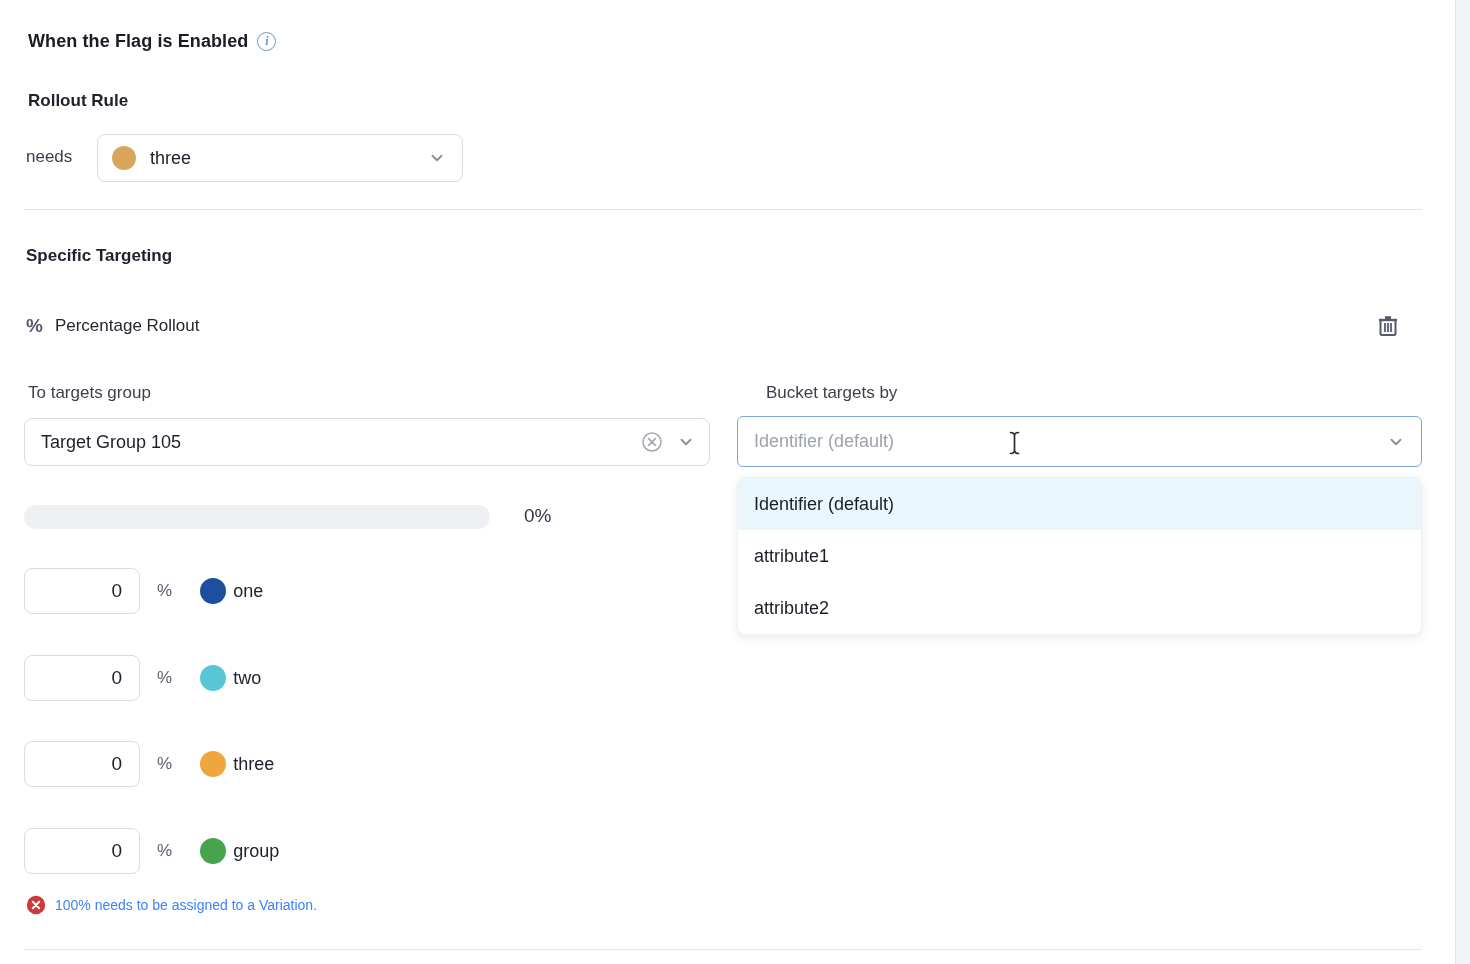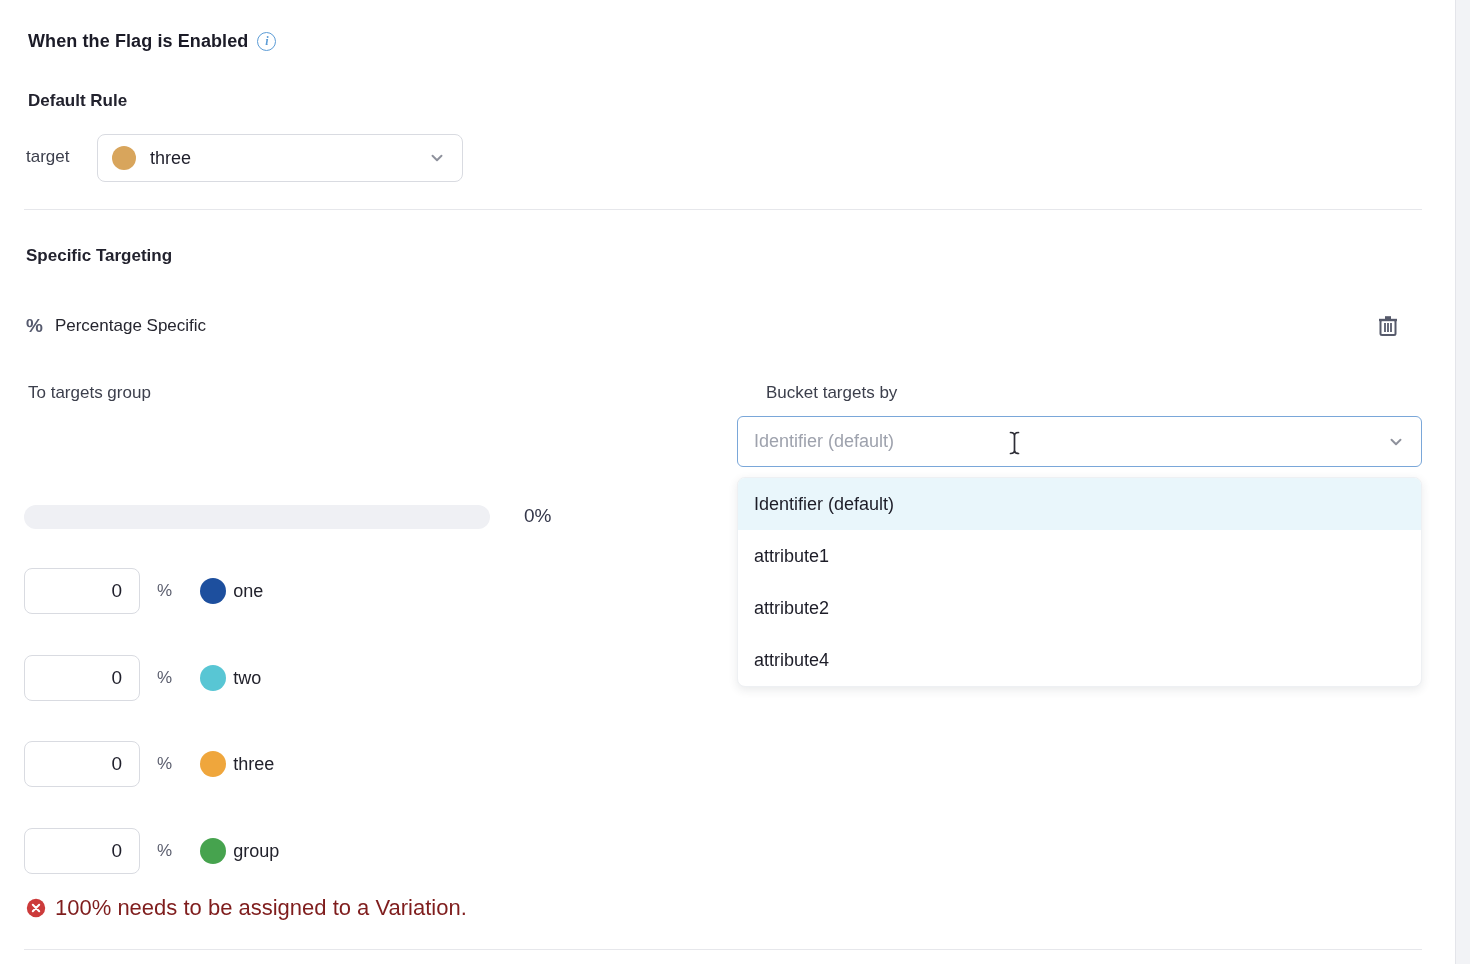--- a/index.html
+++ b/index.html
@@ -69,91 +69,104 @@
   
   .var-row { position: absolute; left: 24px; height: 46px; display: flex; align-items: center; }
   .var-row .pct-input { width: 116px; height: 46px; border: 1px solid #d9dbe1; border-radius: 8px;
     text-align: right; padding-right: 17px; font-size: 19px; color: #1f1f2b;
     font-family: inherit; outline: none; background: #fff; }
   .var-row .unit { margin-left: 17px; font-size: 17px; color: #5b5e6e; }
   .var-row .dot { width: 26px; height: 26px; border-radius: 50%; margin-left: 28px; }
   .var-row .vname { margin-left: 7px; font-size: 18px; color: #22222c; }
 
   .error-row { position: absolute; left: 26px; top: 895px; display: flex; align-items: center; gap: 9px; }
-  .error-text { font-size: 22px; color: #7f1d1d; }
+  .error-text { font-size: 14px; color: #3b82f6; }
 
   svg { display: block; }
 </style>
 </head>
 <body>
 
 <div class="stage">
 
   <div class="abs" style="left:28px; top:31px; display:flex; align-items:center; gap:9px;">
     <span class="section-title">When the Flag is Enabled</span>
     <span class="info-icon">i</span>
   </div>
 
-  <div class="abs sub-heading" style="left:28px; top:91px;">Default Rule</div>
-
-  <div class="abs field-label" style="left:26px; top:147px; font-size:17px;">target</div>
+  <div class="abs sub-heading" style="left:28px; top:91px;">Rollout Rule</div>
+
+  <div class="abs field-label" style="left:26px; top:147px; font-size:17px;">needs</div>
 
   <div class="select-box abs serve-select">
     <span class="dot" style="background-color: rgb(216, 165, 92);"></span>
     <span class="value">three</span>
     <span class="chevron">
       <svg width="18" height="18" viewBox="0 0 16 16">
           <path d="M4 6l4 4 4-4" stroke="#8e919c" stroke-width="1.7" fill="none" stroke-linecap="round" stroke-linejoin="round"></path>
         </svg>
     </span>
   </div>
 
   <div class="divider" style="top:209px;"></div>
 
   <div class="abs sub-heading" style="left:26px; top:246px;">Specific Targeting</div>
 
   <div class="abs" style="left:26px; top:315px; display:flex; align-items:center;">
     <span class="pct-glyph">%</span>
-    <span class="rollout-title">Percentage Specific</span>
+    <span class="rollout-title">Percentage Rollout</span>
   </div>
 
   <div class="trash-btn">
     <svg width="24" height="26" viewBox="0 0 24 26">
       <rect x="4.5" y="7" width="15" height="15" rx="1.5" fill="none" stroke="#565a6b" stroke-width="2"></rect>
       <line x1="3" y1="7" x2="21" y2="7" stroke="#565a6b" stroke-width="2.4"></line>
       <rect x="9" y="3.2" width="6" height="3" fill="#565a6b"></rect>
       <line x1="9" y1="10" x2="9" y2="19" stroke="#565a6b" stroke-width="1.8"></line>
       <line x1="12" y1="10" x2="12" y2="19" stroke="#565a6b" stroke-width="1.8"></line>
       <line x1="15" y1="10" x2="15" y2="19" stroke="#565a6b" stroke-width="1.8"></line>
     </svg>
   </div>
 
   <div class="abs field-label" style="left:28px; top:383px; font-size:17px;">To targets group</div>
   <div class="abs field-label" style="left:766px; top:383px; font-size:17px;">Bucket targets by</div>
 
+  <div class="select-box abs tg-select">
+    <span class="value">Target Group 105</span>
+    <span class="tg-clear">
+      <svg width="22" height="22" viewBox="0 0 22 22">
+        <circle cx="11" cy="11" r="9" fill="none" stroke="#a3a6af" stroke-width="1.5"></circle>
+        <path d="M7.6 7.6l6.8 6.8M14.4 7.6l-6.8 6.8" stroke="#a3a6af" stroke-width="1.5" stroke-linecap="round"></path>
+      </svg>
+    </span>
+    <span class="chevron">
+      <svg width="18" height="18" viewBox="0 0 16 16">
+          <path d="M4 6l4 4 4-4" stroke="#8e919c" stroke-width="1.7" fill="none" stroke-linecap="round" stroke-linejoin="round"></path>
+        </svg>
+    </span>
+  </div>
 
   <div class="bucket-select">
     <input type="text" placeholder="Identifier (default)" value="" style="">
     <span class="ibeam-cursor">
       <svg width="13" height="26" viewBox="0 0 13 26">
         <path d="M2.5 2.5 Q6.5 2.5 6.5 6 Q6.5 2.5 10.5 2.5 M6.5 6 V20 M2.5 23.5 Q6.5 23.5 6.5 20 Q6.5 23.5 10.5 23.5" stroke="#2d2d36" stroke-width="1.7" fill="none" stroke-linecap="round"></path>
       </svg>
     </span>
     <span class="chevron">
       <svg width="18" height="18" viewBox="0 0 16 16">
           <path d="M4 6l4 4 4-4" stroke="#8e919c" stroke-width="1.7" fill="none" stroke-linecap="round" stroke-linejoin="round"></path>
         </svg>
     </span>
   </div>
 
   <div class="dropdown-panel">
     <div class="dropdown-item highlighted">Identifier (default)</div>
     <div class="dropdown-item">attribute1</div>
     <div class="dropdown-item">attribute2</div>
-    <div class="dropdown-item">attribute4</div>
   </div>
 
   <div class="progress-track"></div>
   <div class="progress-total">0%</div>
 
   <div class="var-row" style="top:568px;">
     <input class="pct-input" value="0" style="">
     <span class="unit">%</span>
     <span class="dot" style="background-color: rgb(29, 79, 158);"></span>
     <span class="vname">one</span>

